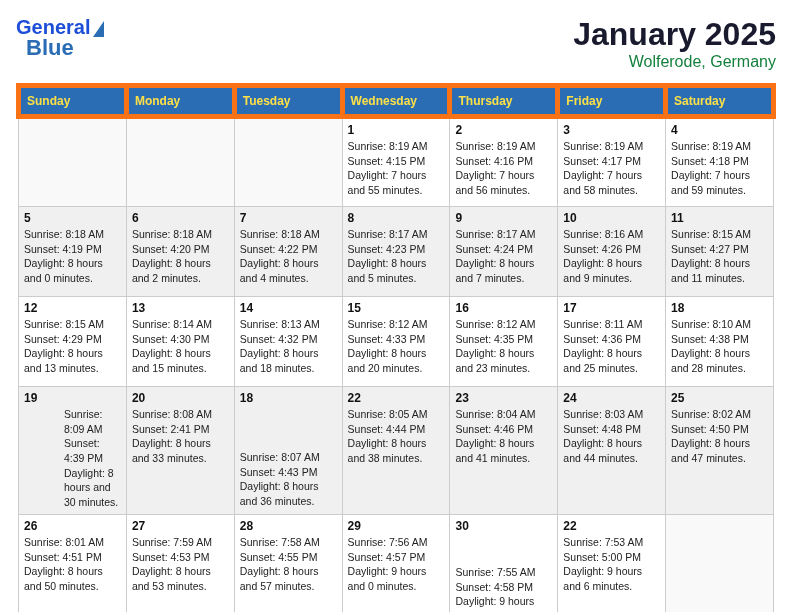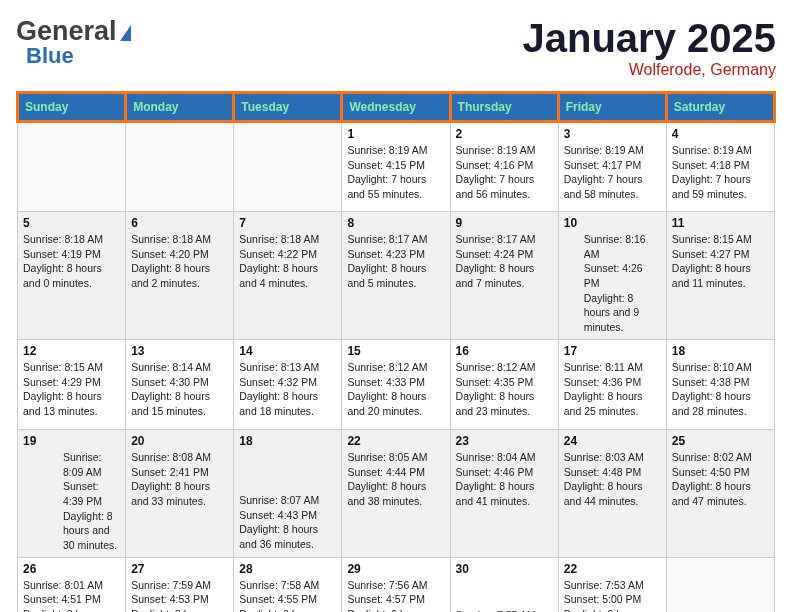--- a/index.html
+++ b/index.html
@@ -18,41 +18,41 @@
     }
     .logo {
       display: flex;
       flex-direction: column;
       align-items: flex-start;
     }
     .title-block {
       text-align: right;
     }
     .month-title {
-      font-size: 40px;
+      font-size: 32px;
       font-weight: bold;
       color: #1a1a2e;
     }
     .location {
       font-size: 16px;
-      color: #b91c1c;
+      color: #15803d;
     }
     .calendar {
       width: 100%;
       border-collapse: collapse;
       font-size: 11px;
     }
     .calendar th {
       background-color: #2a6db5;
-      color: #86efac;
+      color: #fde047;
       text-align: left;
       padding: 6px 6px;
       font-size: 12px;
       font-weight: bold;
-      border: 3px solid #f97316;
+      border: 5px solid #f97316;
     }
     .calendar td {
       border: 1px solid #ccc;
       vertical-align: top;
       padding: 4px 5px;
       width: 108px;
       min-height: 80px;
       height: 90px;
       background: #fff;
     }
@@ -73,21 +73,21 @@
     .row-shaded td {
       background: #f0f0f0;
     }
   </style>
 </head>
 <body>
 
 <div class="header">
   <div class="logo">
     <div style="display:flex;align-items:center;">
-      <span style="font-size:27px;font-weight:bold;color:#404040;">General</span>
+      <span style="font-size:20px;font-weight:bold;color:#1d4ed8;">General</span>
       <span style="display:inline-block;width:0;height:0;border-left:11px solid transparent;border-bottom:16px solid #2a6db5;margin-left:3px;margin-bottom:-2px;"></span>
     </div>
     <span style="font-size:22px;font-weight:bold;color:#2a6db5;margin-top:-4px;margin-left:10px;">Blue</span>
   </div>
   <div class="title-block">
     <div class="month-title">January 2025</div>
     <div class="location">Wolferode, Germany</div>
   </div>
 </div>
 
@@ -159,21 +159,21 @@
 Daylight: 8 hours and 5 minutes.</div>
         </td>
         <td>
           <div class="day-num">9</div>
           <div class="day-info" style="white-space: pre-line;">Sunrise: 8:17 AM
 Sunset: 4:24 PM
 Daylight: 8 hours and 7 minutes.</div>
         </td>
         <td>
           <div class="day-num">10</div>
-          <div class="day-info" style="white-space: pre-line; margin-left: 20px;">Sunrise: 8:16 AM
+          <div class="day-info" style="white-space: pre-line;">Sunrise: 8:16 AM
 Sunset: 4:26 PM
 Daylight: 8 hours and 9 minutes.</div>
         </td>
         <td>
           <div class="day-num">11</div>
           <div class="day-info" style="white-space: pre-line;">Sunrise: 8:15 AM
 Sunset: 4:27 PM
 Daylight: 8 hours and 11 minutes.</div>
         </td>
       </tr>

